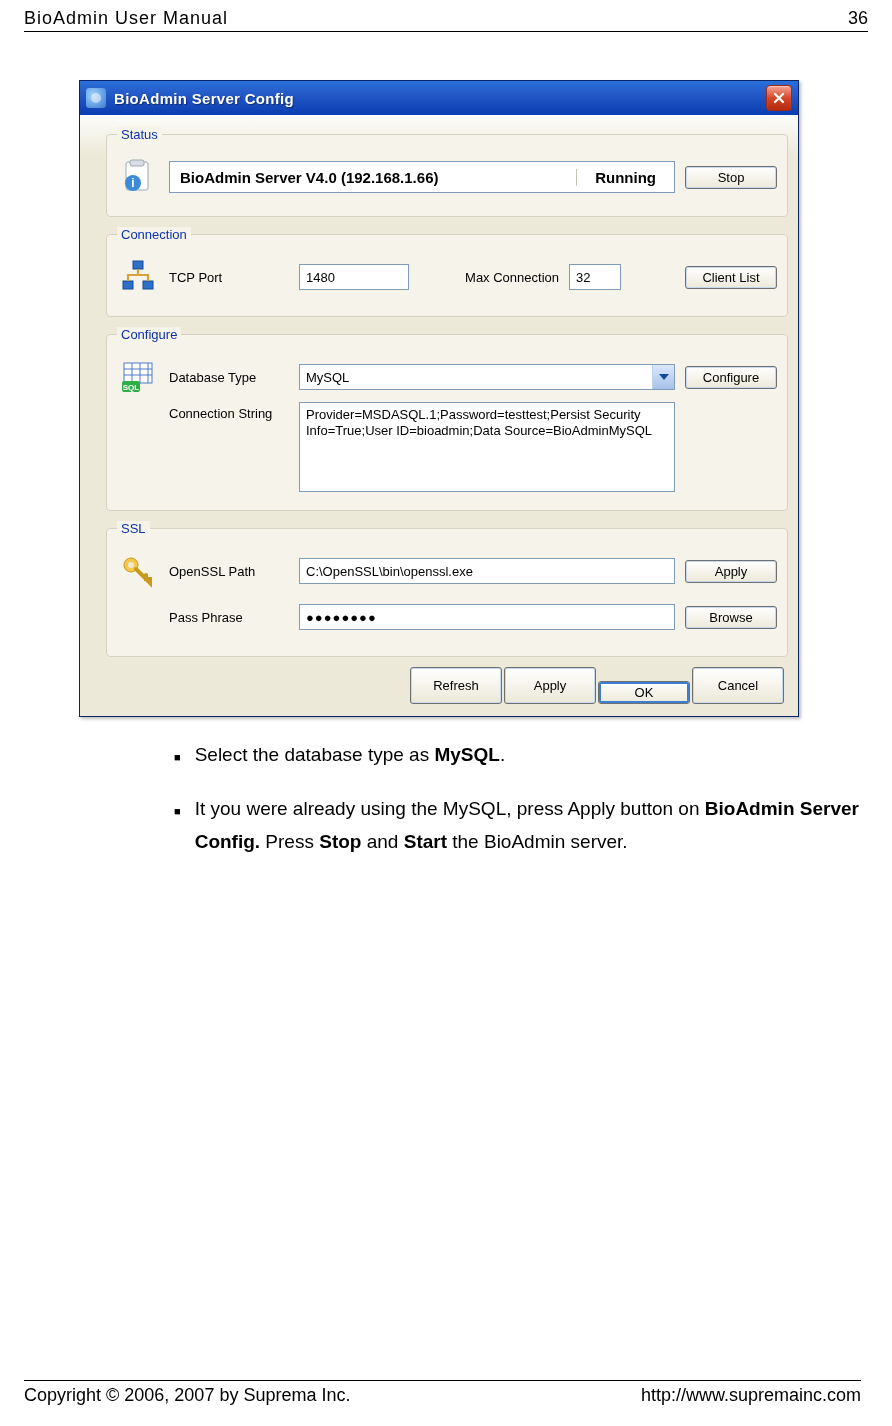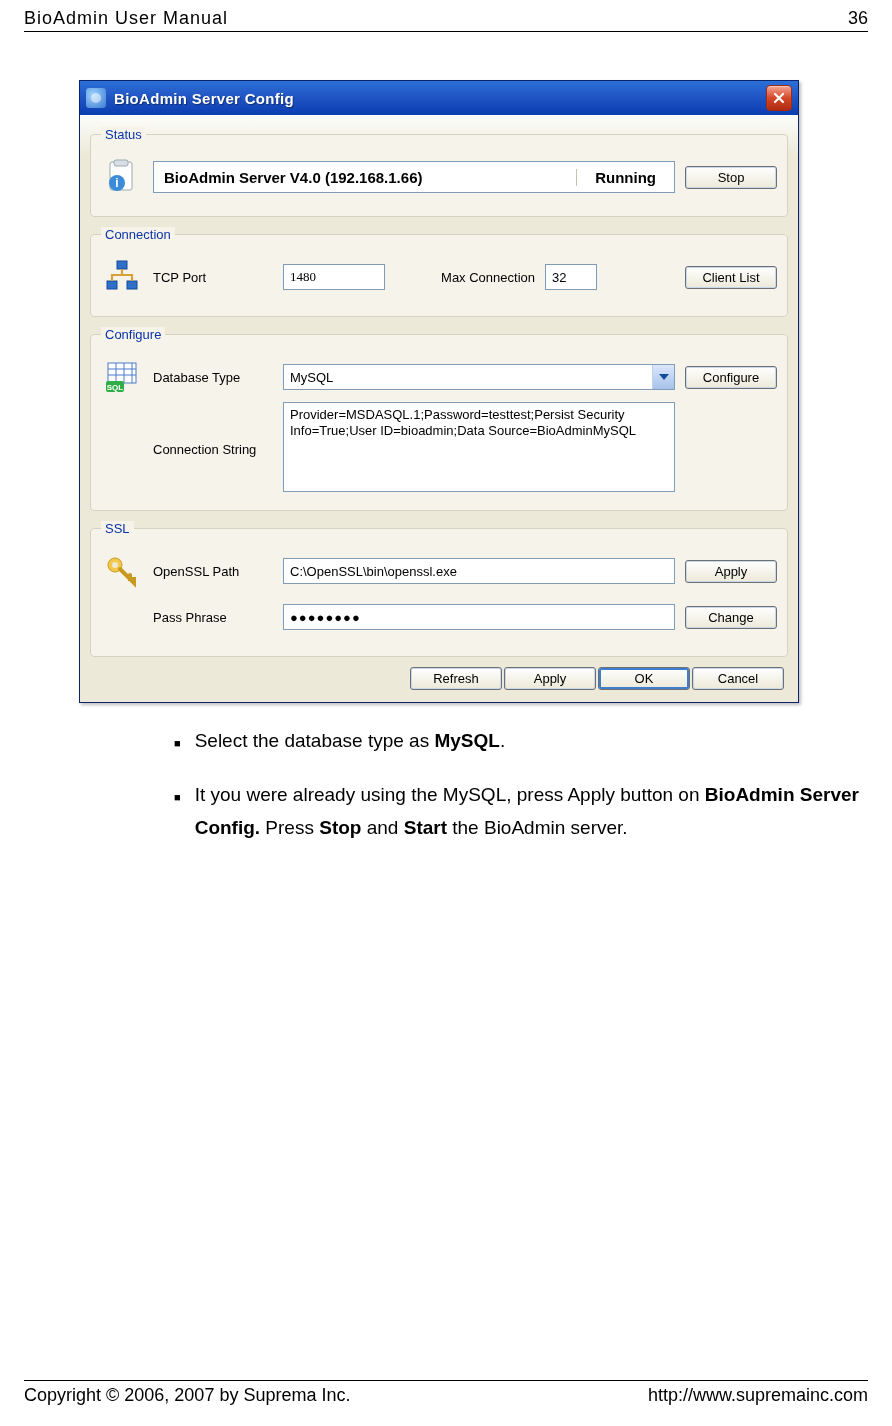--- a/index.html
+++ b/index.html
@@ -26,21 +26,21 @@
     padding-bottom: 2px;
     margin-bottom: 48px;
     font-size: 18px;
   }
   .page-header .left { letter-spacing: 1px; }
   .page-header .right { }
   .page-footer {
     position: absolute;
     bottom: 20px;
     left: 24px;
-    right: 24px;
+    right: 31px;
     border-top: 1px solid #000;
     padding-top: 4px;
     display: flex;
     justify-content: space-between;
     font-size: 18px;
   }
 
   
   .dialog {
     width: 720px;
@@ -77,21 +77,21 @@
     border-radius: 4px;
     color: #fff;
     font-weight: bold;
     display: flex; align-items: center; justify-content: center;
     font-size: 16px;
     box-shadow: inset 0 1px 1px rgba(255,255,255,0.4);
     cursor: pointer;
   }
   .dlg-body {
     background: linear-gradient(to bottom, #fdfdfb, #ece9d8 40px);
-    padding: 8px 10px 10px 10px;
+    padding: 8px 10px 10px 26px;
   }
   fieldset.group {
     border: 1px solid #d6d2c2;
     border-radius: 4px;
     margin: 4px 0 10px 0;
     padding: 10px 10px 14px 10px;
     background: #f6f4ea;
     position: relative;
   }
   fieldset.group > legend {
@@ -127,20 +127,21 @@
     border-radius: 3px;
     padding: 3px 0;
     width: 92px;
     text-align: center;
     font-size: 13px;
     cursor: pointer;
     box-shadow: 0 0 0 1px #c6d7ef inset;
   }
   .btn.default {
     box-shadow: 0 0 0 2px #3c7fd0 inset;
+    margin-top: 14px;
   }
   .status-box {
     flex: 1;
     border: 1px solid #7f9db9;
     background: #fff;
     height: 32px;
     display: flex;
     align-items: center;
     font-weight: bold;
     font-size: 15px;
@@ -236,21 +237,21 @@
         <div class="row">
           <div class="icon-box">
             <svg width="36" height="36" viewBox="0 0 36 36">
               <rect x="13" y="2" width="10" height="8" fill="#2f6fc7" stroke="#134a9a"></rect>
               <rect x="3" y="22" width="10" height="8" fill="#2f6fc7" stroke="#134a9a"></rect>
               <rect x="23" y="22" width="10" height="8" fill="#2f6fc7" stroke="#134a9a"></rect>
               <path d="M18 10 V16 M8 22 V16 H28 V22" stroke="#d7a23a" stroke-width="2.2" fill="none"></path>
             </svg>
           </div>
           <span class="lbl col-label">TCP Port</span>
-          <input class="txt" style="width: 102px; font-family: Liberation Serif, serif;" value="1480">
+          <input class="txt" style="width: 110px;" value="1480">
           <span class="lbl" style="width:120px;text-align:right;margin-left:20px">Max Connection</span>
           <input class="txt" style="width: 52px;" value="32">
           <div style="flex:1"></div>
           <button class="btn">Client List</button>
         </div>
       </fieldset>
 
       <fieldset class="group">
         <legend>Configure</legend>
         <div class="row">
@@ -266,21 +267,21 @@
           <div class="select" style="flex:1">
             <span style="flex:1">MySQL</span>
             <span class="caret">
               <svg width="10" height="6" viewBox="0 0 10 6">
                   <path d="M0 0 L5 6 L10 0 Z" fill="#134a9a"></path>
                 </svg>
             </span>
           </div>
           <button class="btn">Configure</button>
         </div>
-        <div class="row" style="align-items:center">
+        <div class="row" style="align-items:flex-start">
           <div class="icon-box"></div>
           <span class="lbl col-label" style="padding-top:4px">Connection String</span>
           <textarea class="txt multiline" style="flex: 1 1 0%;" readonly="">Provider=MSDASQL.1;Password=testtest;Persist Security Info=True;User ID=bioadmin;Data Source=BioAdminMySQL</textarea>
           <div style="width:92px"></div>
         </div>
       </fieldset>
 
       <fieldset class="group">
         <legend>SSL</legend>
         <div class="row">
@@ -292,21 +293,21 @@
             </svg>
           </div>
           <span class="lbl col-label">OpenSSL Path</span>
           <input class="txt" style="flex: 1 1 0%;" value="C:\OpenSSL\bin\openssl.exe">
           <button class="btn">Apply</button>
         </div>
         <div class="row">
           <div class="icon-box"></div>
           <span class="lbl col-label">Pass Phrase</span>
           <input class="txt" style="flex: 1 1 0%; font-family: Arial; letter-spacing: 1px;" value="●●●●●●●●">
-          <button class="btn">Change</button>
+          <button class="btn">Browse</button>
         </div>
       </fieldset>
 
       <div class="footer-btns">
         <button class="btn">Refresh</button>
         <button class="btn">Apply</button>
         <button class="btn default">OK</button>
         <button class="btn">Cancel</button>
       </div>
     </div>

